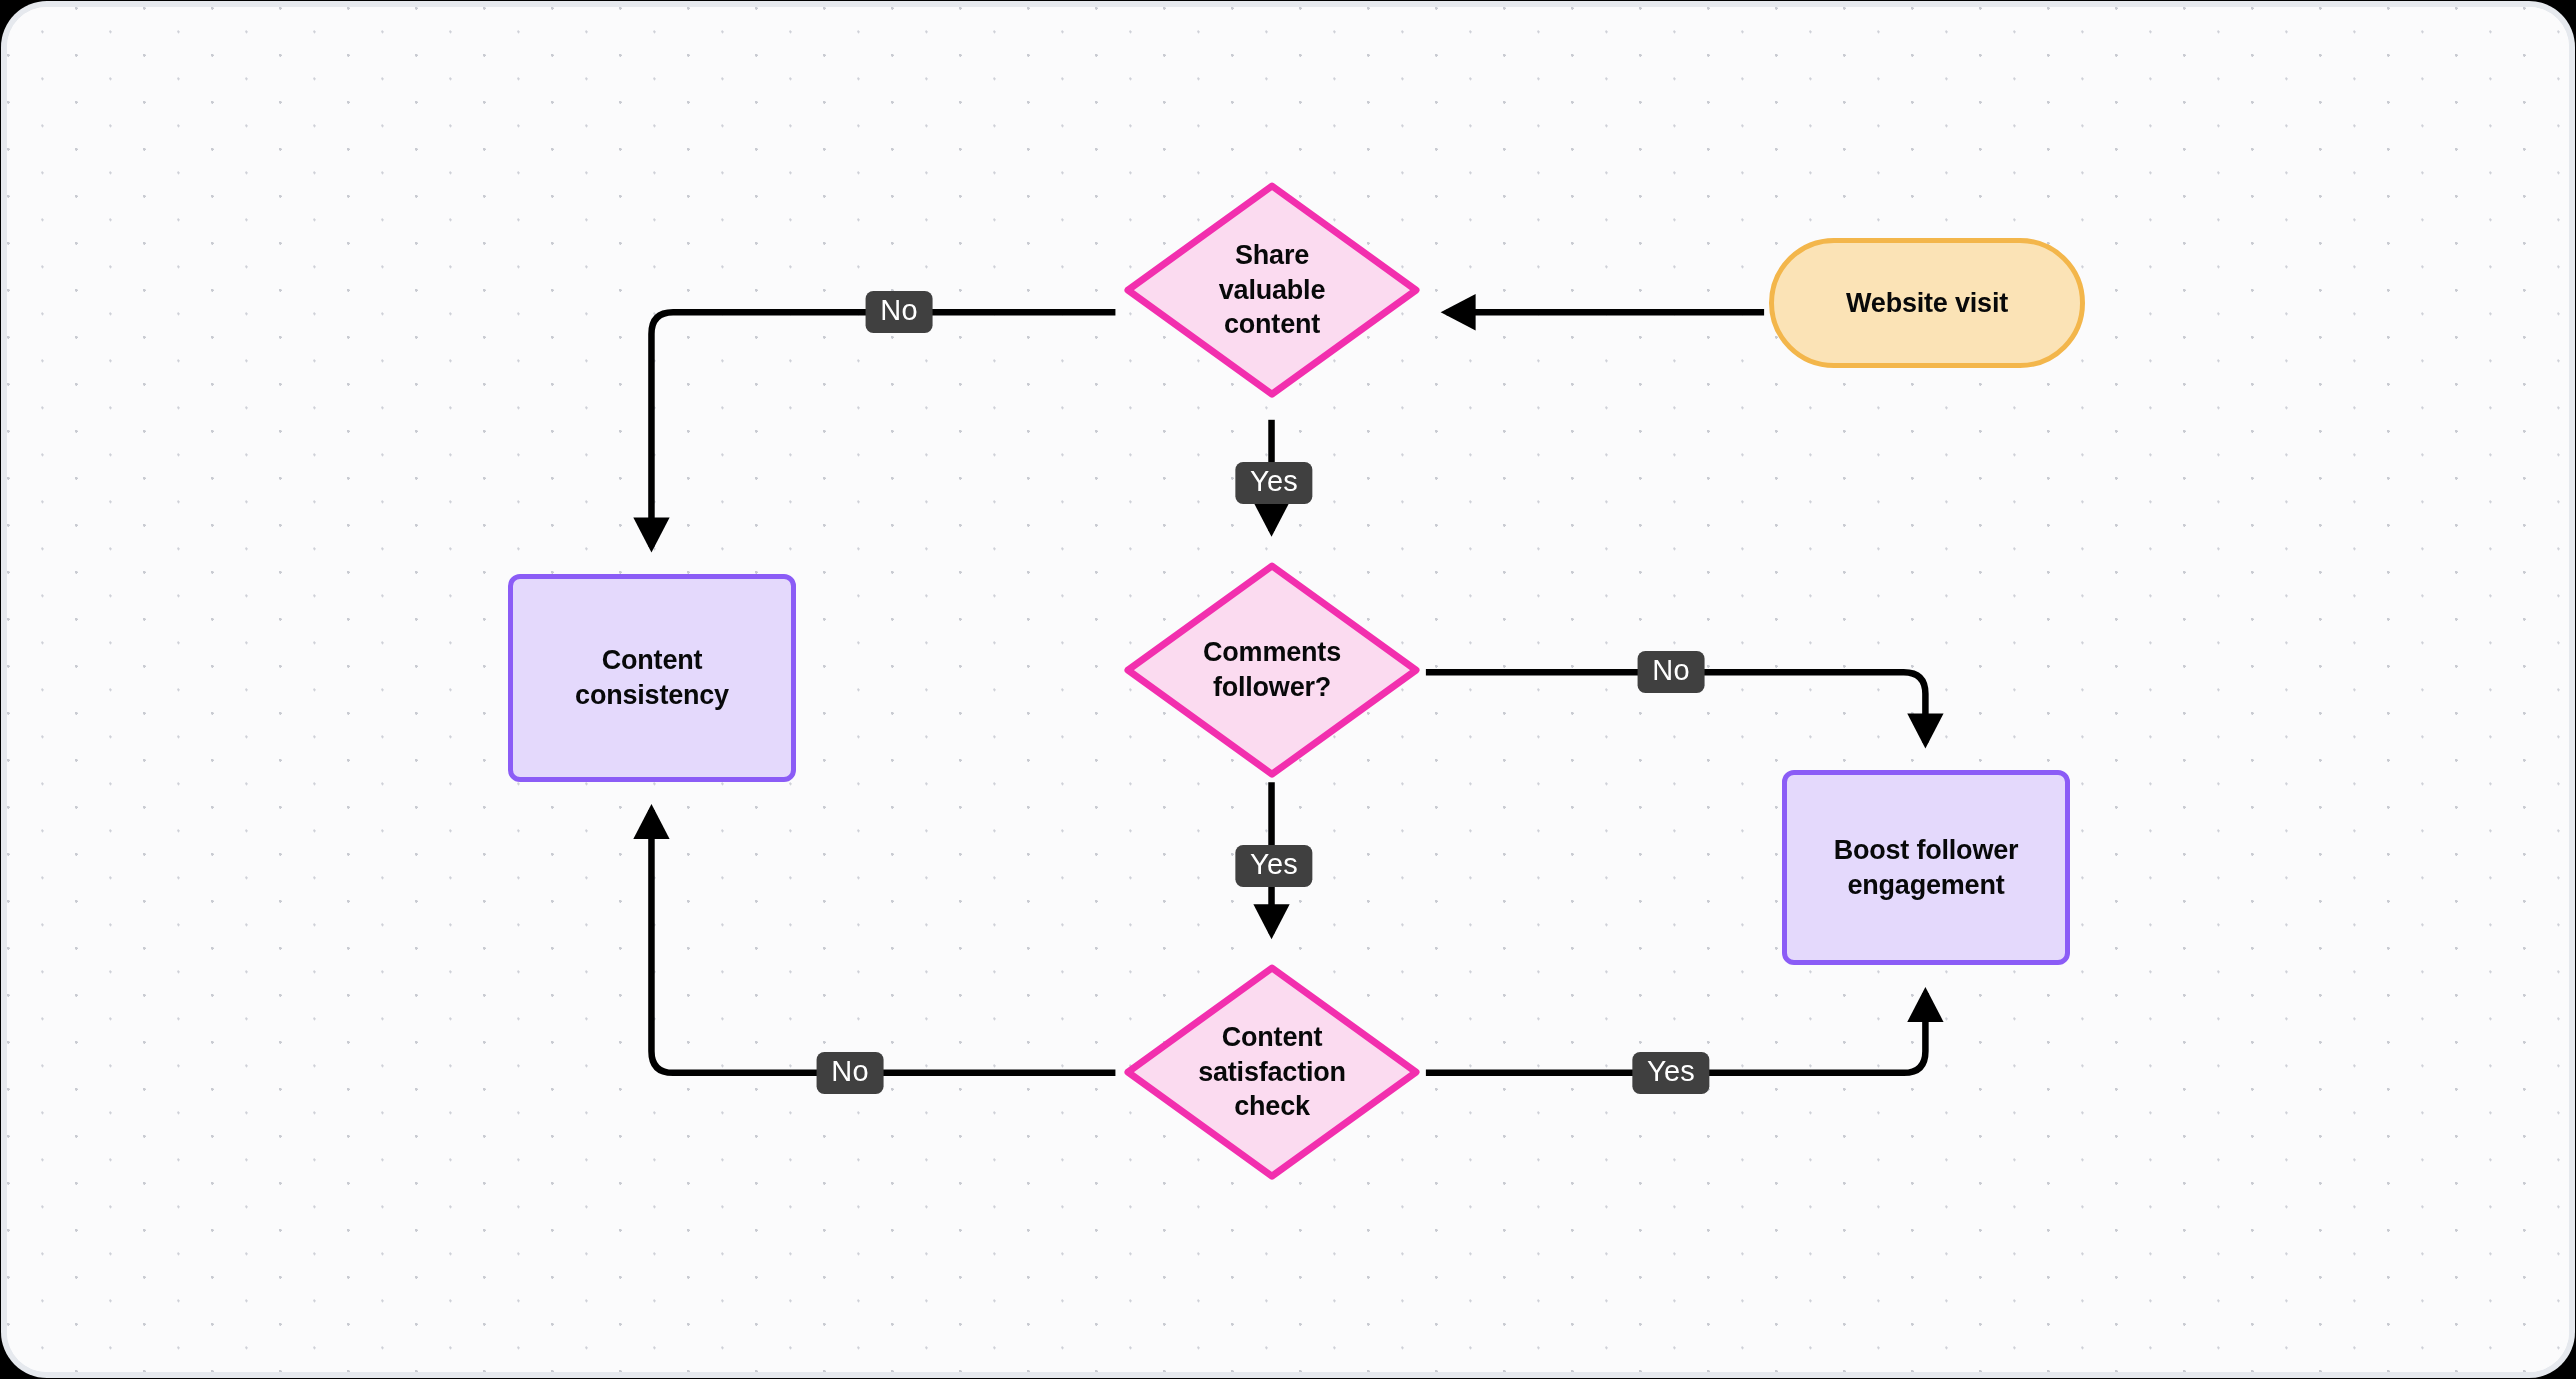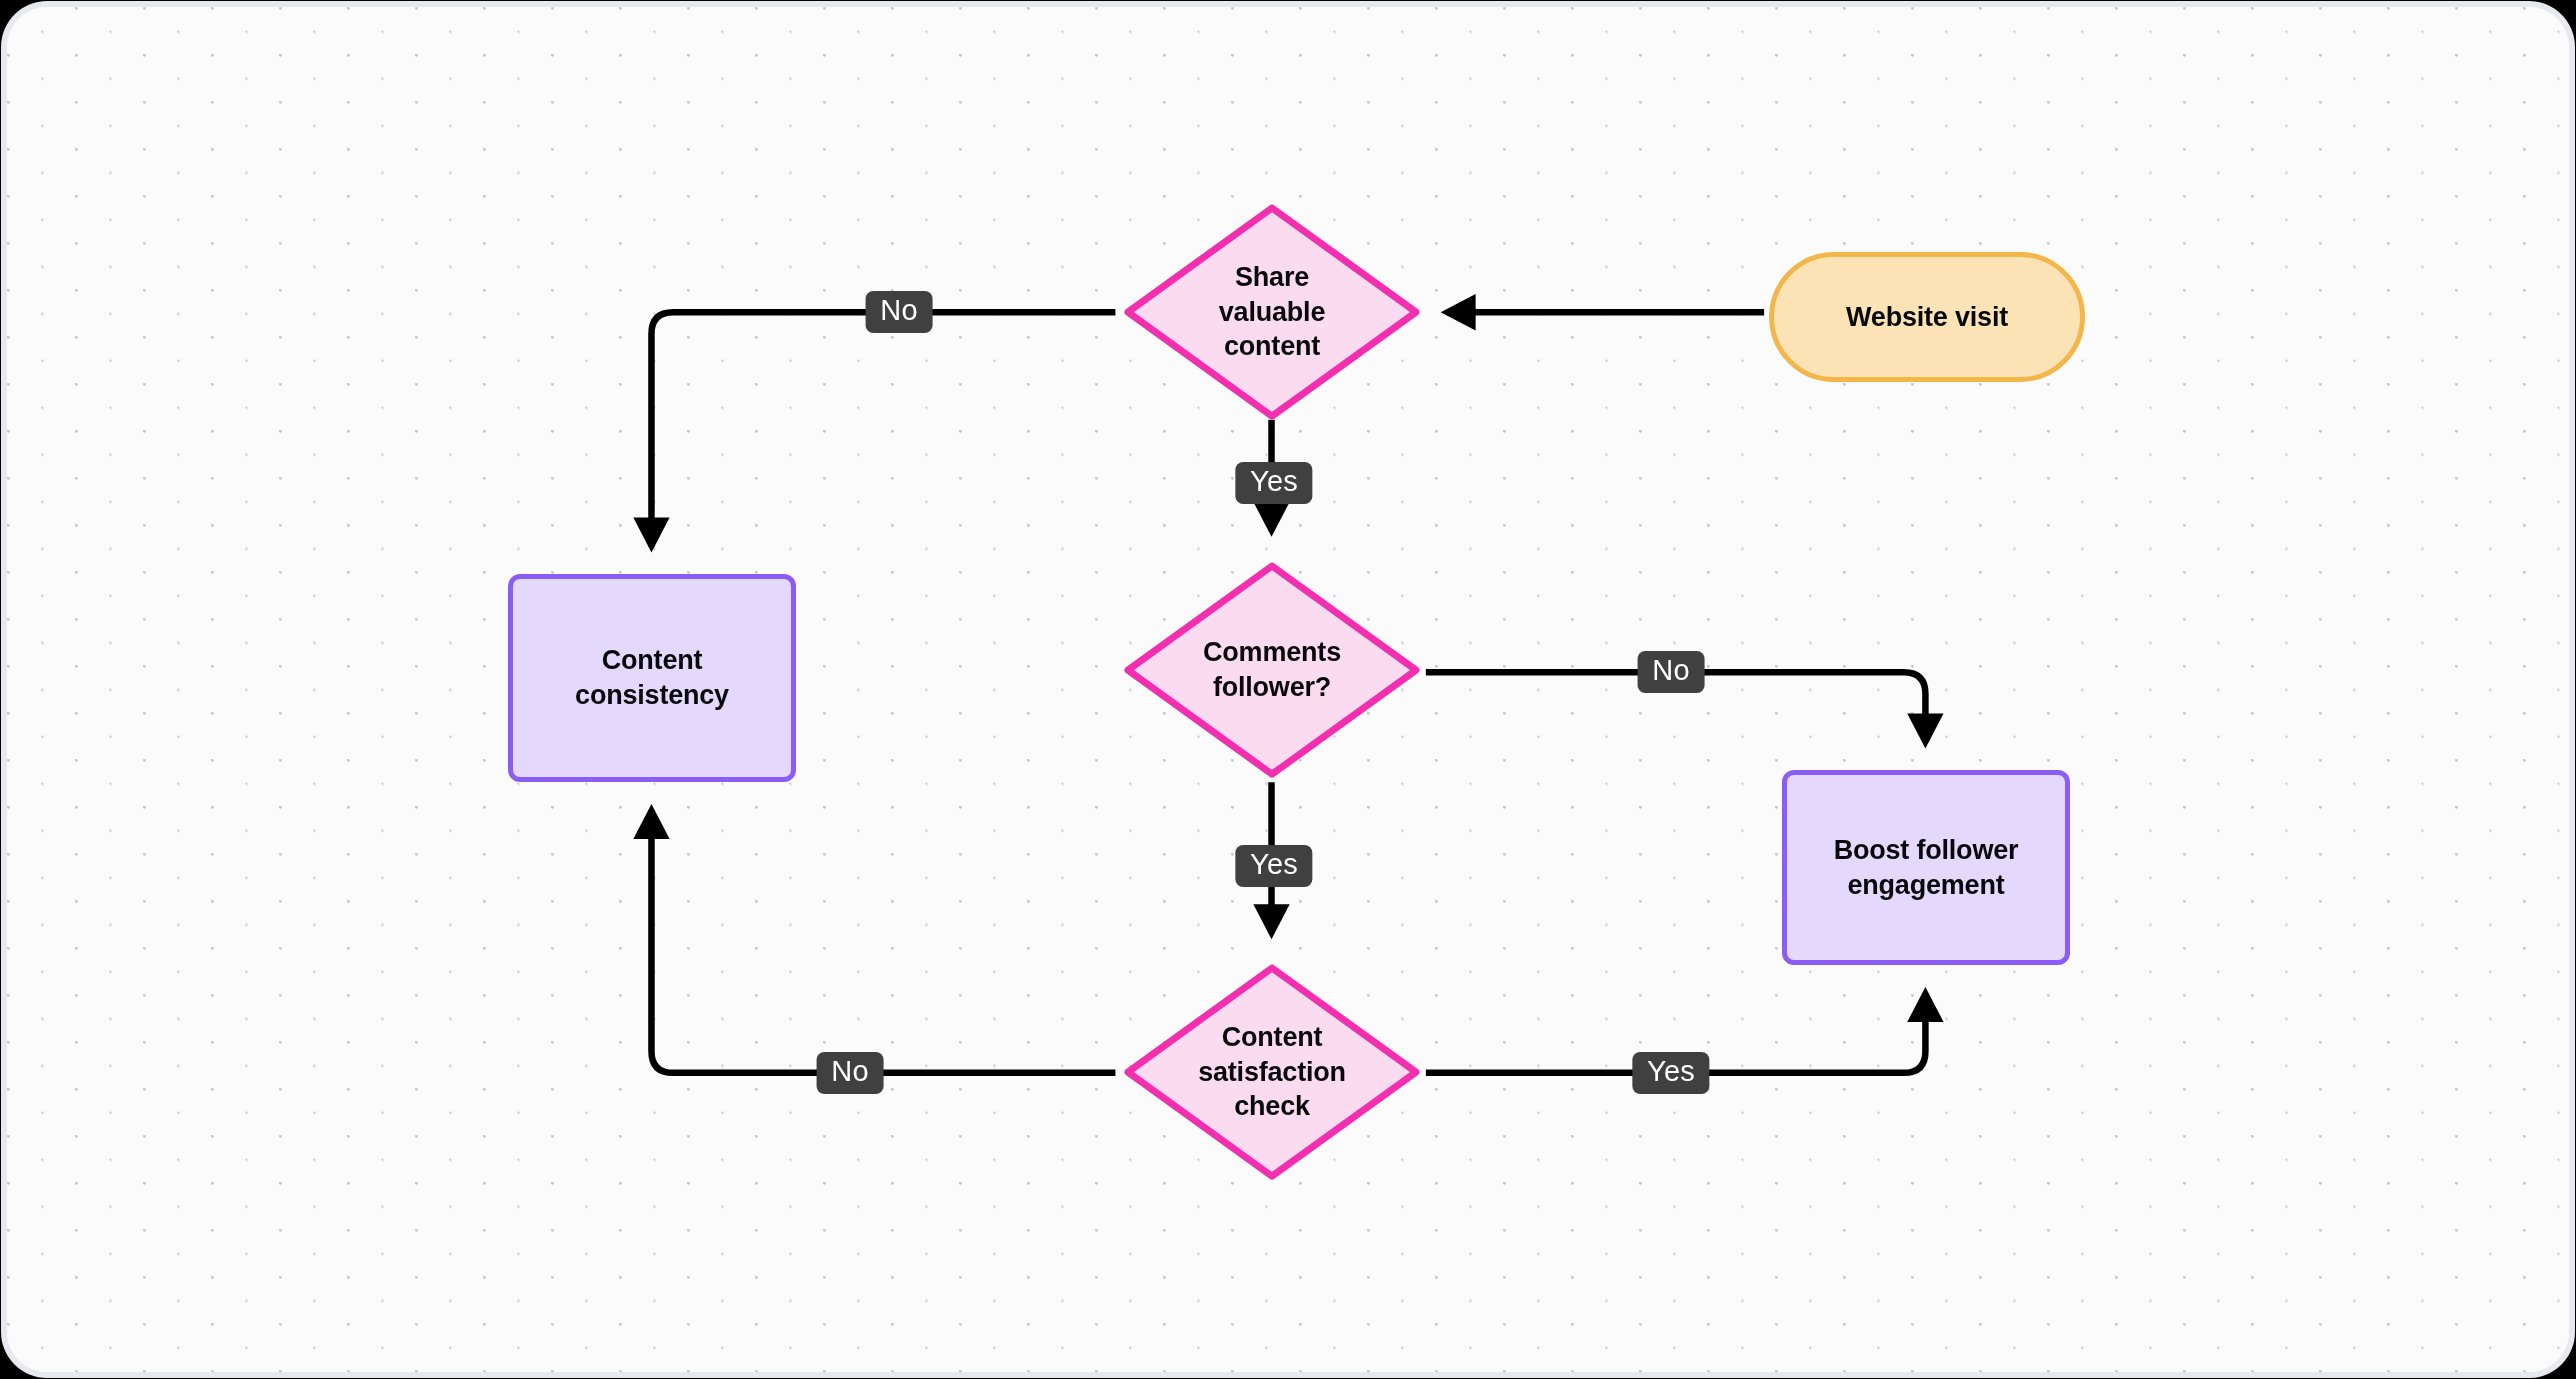--- a/index.html
+++ b/index.html
@@ -131,25 +131,25 @@
       <path d="M 1636 767 L 2187 767 Q 2212 767 2212 792 L 2212 848"></path>
 
       <path d="M 1458 894 L 1458 1068"></path>
 
       <path d="M 1278 1229 L 768 1229 Q 743 1229 743 1204 L 743 926"></path>
 
       <path d="M 1636 1229 L 2187 1229 Q 2212 1229 2212 1204 L 2212 1137"></path>
     </g>
   </svg>
 
-  <div class="node node-pill" style="left:1762px; top:245px; width:316px; height:130px;">
+  <div class="node node-pill" style="left:1762px; top:231px; width:316px; height:130px;">
     <span>Website visit</span>
   </div>
 
-  <div class="node node-diamond" style="left:1114px; top:194px; width:302px; height:222px;">
+  <div class="node node-diamond" style="left:1114px; top:172px; width:302px; height:222px;">
     <svg class="dia-shape" viewBox="0 0 348 256" preserveAspectRatio="none">
       <path d="M174 8 L340 128 L174 248 L8 128 Z" fill="#fbdbf0" stroke="#f22fae" stroke-width="8" stroke-linejoin="round"></path>
     </svg>
     <span class="dia-label">Share
 valuable
 content</span>
   </div>
 
   <div class="node node-rect" style="left:501px; top:567px; width:288px; height:208px;">
     <span>Content

